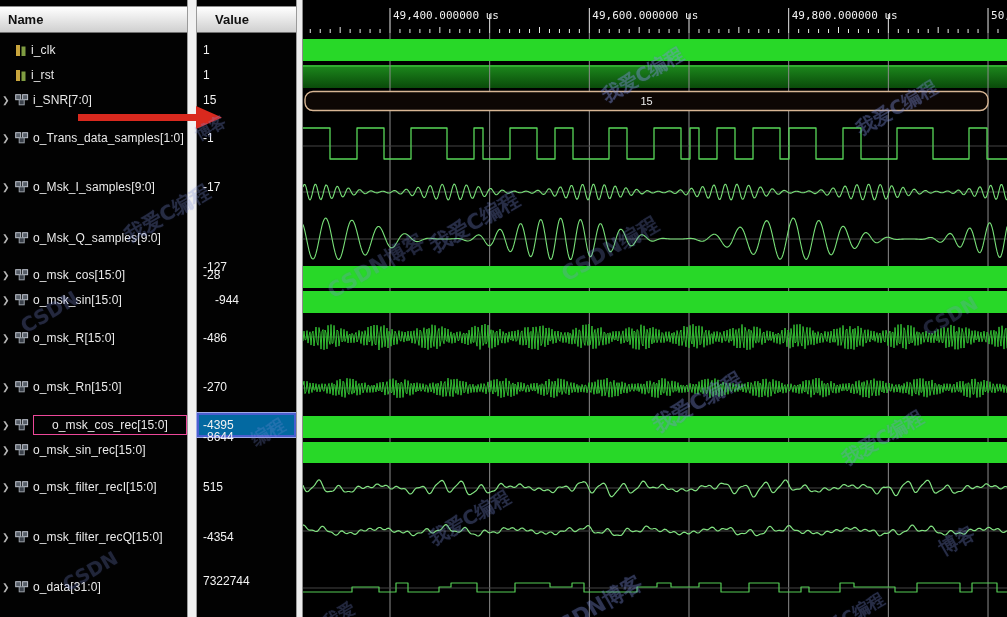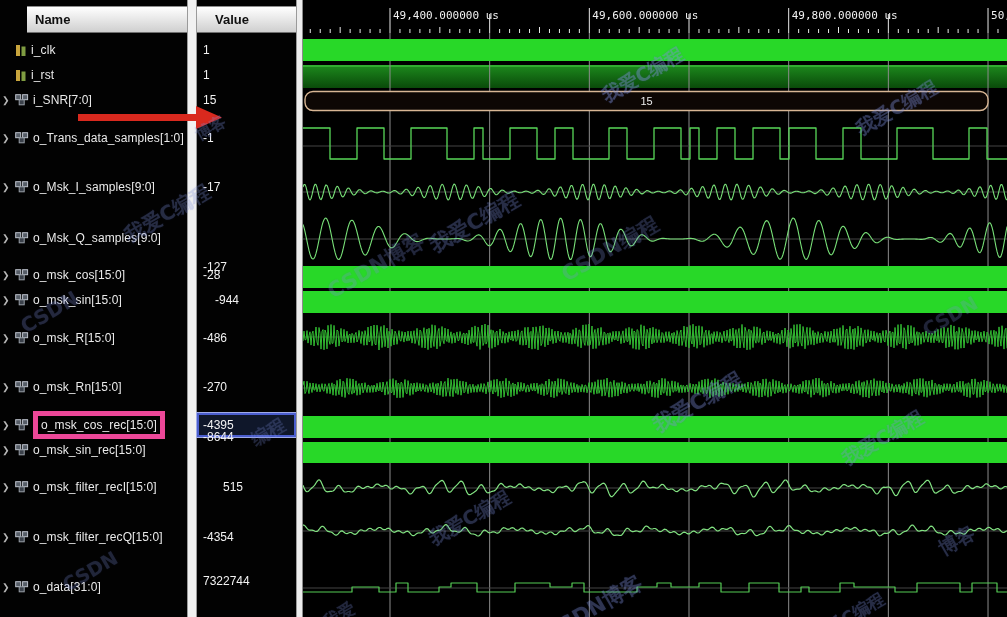--- a/index.html
+++ b/index.html
@@ -12,30 +12,30 @@
   #scrollbar{position:absolute;left:187px;top:0;width:10px;height:617px;background:#f1f1f1;
     border-left:1px solid #9a9a9a;border-right:1px solid #9a9a9a;box-sizing:border-box;}
   #value-panel{position:absolute;left:197px;top:0;width:99px;height:617px;background:#020202;}
   #panel-divider{position:absolute;left:296px;top:0;width:7px;height:617px;background:#ededed;
     border-left:1px solid #9a9a9a;border-right:1px solid #8a8a8a;box-sizing:border-box;}
   #wave-panel{position:absolute;left:303px;top:0;width:704px;height:617px;background:#000;overflow:hidden;}
   .panel-header{position:absolute;top:6px;height:27px;left:0;right:0;
     background:linear-gradient(#ffffff,#cfcfcf);
     border-top:1px solid #8d8d8d;border-bottom:1px solid #6f6f6f;
     color:#101010;font-weight:bold;font-size:13px;display:flex;align-items:center;box-sizing:border-box;}
-  #name-panel .panel-header{padding-left:8px;margin-left:27px;}
+  #name-panel .panel-header{padding-left:8px;}
   #value-panel .panel-header{padding-left:18px;}
   .sig-row{position:absolute;left:0;width:100%;height:24px;display:flex;align-items:center;}
   .expander{width:13px;padding-left:2px;color:#b5b5b5;font-size:9px;flex:none;}
   .sig-icon{flex:none;margin-right:4px;display:flex;align-items:center;}
   .sig-name{color:#eaeaea;font-size:12px;white-space:nowrap;letter-spacing:0.1px;}
-  .sig-name.selected{border:5px solid #ec4899;padding:2px 3px;}
+  .sig-name.selected{border:1px solid #ec4899;padding:2px 18px;}
   .val-row{position:absolute;left:0;width:99px;height:24px;display:flex;align-items:center;
     box-sizing:border-box;padding-left:6px;color:#f2f2f2;font-size:12px;}
-  .val-row.selected{border:2px solid #4b5ecf;outline:1px solid #9fabe8;padding-left:4px;background:#0f172a;}
+  .val-row.selected{border:2px solid #4b5ecf;outline:1px solid #9fabe8;padding-left:4px;background:#0369a1;}
   #red-arrow{position:absolute;left:70px;top:101px;width:160px;height:33px;z-index:40;pointer-events:none;}
   #watermark-layer{position:absolute;left:0;top:0;width:1007px;height:617px;z-index:60;pointer-events:none;}
   .wm{position:absolute;font-weight:bold;color:#7b8cd8;white-space:nowrap;
     font-family:"DejaVu Sans",sans-serif;transform:rotate(-30deg);text-shadow:0 0 2px rgba(60,80,180,.4);}
 </style>
 </head>
 <body>
 
 <div id="name-panel">
   <div class="panel-header">
@@ -244,21 +244,21 @@
       </div>
       <div class="val-row" style="top: 375px; text-align: right;">
         <span>-270</span>
       </div>
       <div class="val-row selected" style="top: 413px;">
         <span>-4395</span>
       </div>
       <div class="val-row" style="top: 425px; text-align: right;">
         <span>-8644</span>
       </div>
-      <div class="val-row" style="top: 475px; margin-left: 20px;">
+      <div class="val-row" style="top: 475px;">
         <span>515</span>
       </div>
       <div class="val-row" style="top: 525px;">
         <span>-4354</span>
       </div>
       <div class="val-row" style="top: 569px; align-items: center;">
         <span>7322744</span>
       </div>
     </div>
 </div>

